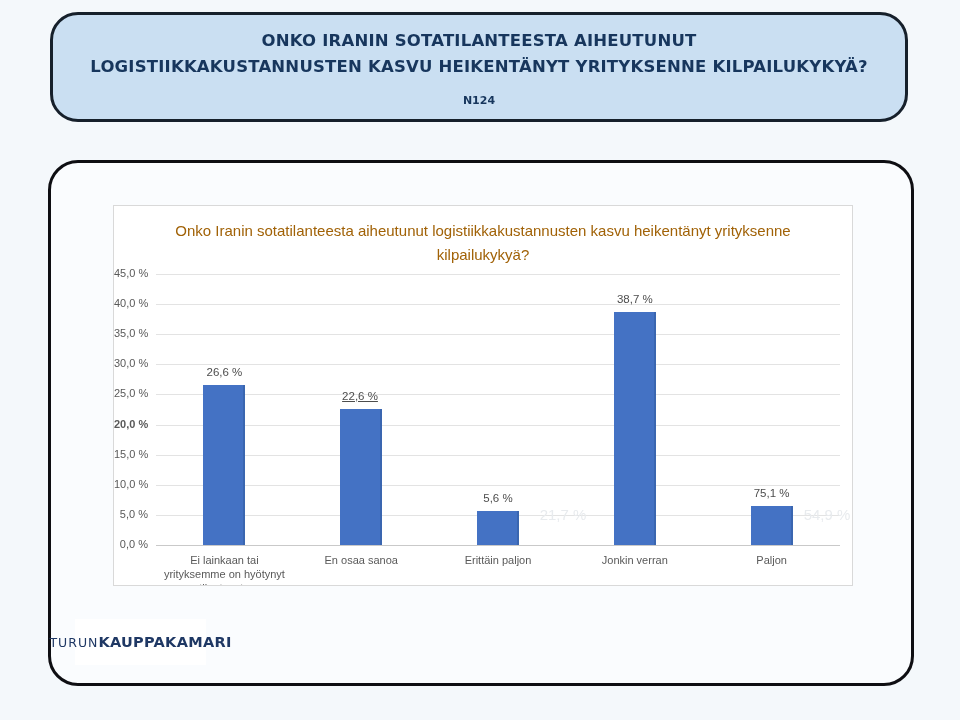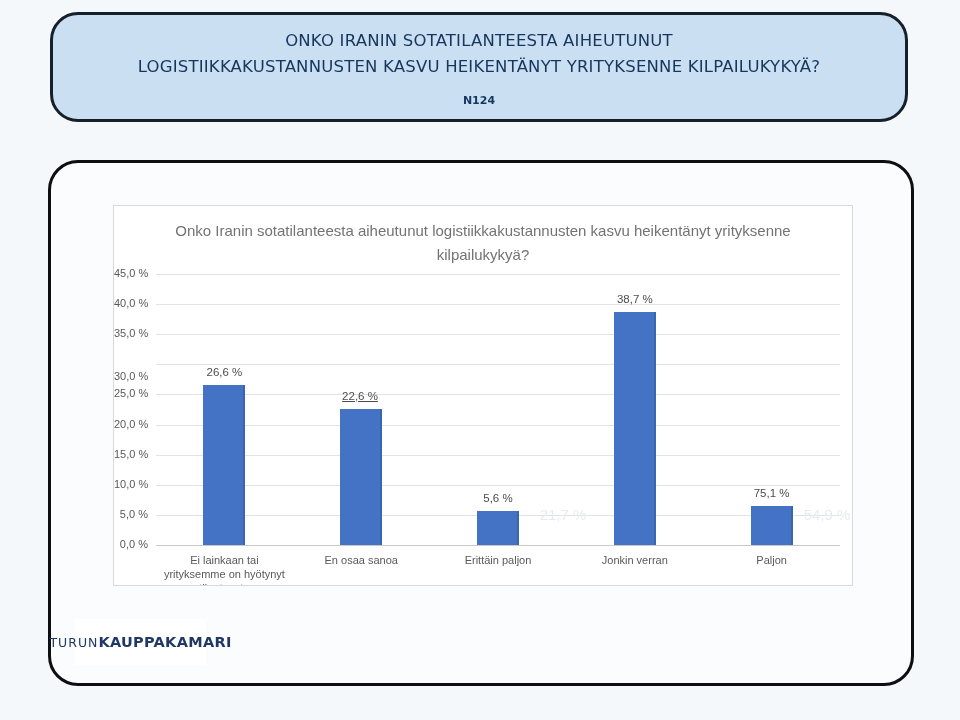--- a/index.html
+++ b/index.html
@@ -30,21 +30,21 @@
     display: flex;
     flex-direction: column;
     align-items: center;
     justify-content: center;
     text-align: center;
     font-family: "DejaVu Sans", sans-serif;
     color: #17365D;
   }
   .header-title {
     font-size: 16.5px;
-    font-weight: normal;
+    font-weight: bold;
     letter-spacing: 0.2px;
     line-height: 26px;
     white-space: nowrap;
   }
   .header-n {
     font-size: 11px;
     font-weight: bold;
     margin-top: 14px;
   }
   
@@ -72,21 +72,21 @@
     overflow: hidden;
   }
   .chart-title {
     position: absolute;
     top: 13px;
     left: 40px;
     right: 40px;
     text-align: center;
     font-size: 15px;
     line-height: 24px;
-    color: #737373;
+    color: #a16207;
   }
   .gridline {
     position: absolute;
     height: 1px;
     background: #E3E3E3;
   }
   .gridline.baseline { background: #C9C9C9; }
   .y-tick {
     position: absolute;
     text-align: right;
@@ -165,25 +165,25 @@
     <div class="chart-panel">
       <div class="chart-title">Onko Iranin sotatilanteesta aiheutunut logistiikkakustannusten kasvu heikentänyt yrityksenne kilpailukykyä?</div>
       <div id="plot"></div>
     <div class="gridline" style="left: 42px; top: 68px; width: 684px;"></div>
         <div class="y-tick" style="left: 0px; top: 61px; width: 34px;">45,0 %</div>
         <div class="gridline" style="left: 42px; top: 98.1111px; width: 684px;"></div>
         <div class="y-tick" style="left: 0px; top: 91.1111px; width: 34px;">40,0 %</div>
         <div class="gridline" style="left: 42px; top: 128.222px; width: 684px;"></div>
         <div class="y-tick" style="left: 0px; top: 121.222px; width: 34px;">35,0 %</div>
         <div class="gridline" style="left: 42px; top: 158.333px; width: 684px;"></div>
-        <div class="y-tick" style="left: 0px; top: 151.333px; width: 34px; margin-top: 13px;">30,0 %</div>
+        <div class="y-tick" style="left: 0px; top: 151.333px; width: 34px;">30,0 %</div>
         <div class="gridline" style="left: 42px; top: 188.444px; width: 684px;"></div>
         <div class="y-tick" style="left: 0px; top: 181.444px; width: 34px;">25,0 %</div>
         <div class="gridline" style="left: 42px; top: 218.556px; width: 684px;"></div>
-        <div class="y-tick" style="left: 0px; top: 211.556px; width: 34px;">20,0 %</div>
+        <div class="y-tick" style="left: 0px; top: 211.556px; width: 34px; font-weight: bold;">20,0 %</div>
         <div class="gridline" style="left: 42px; top: 248.667px; width: 684px;"></div>
         <div class="y-tick" style="left: 0px; top: 241.667px; width: 34px;">15,0 %</div>
         <div class="gridline" style="left: 42px; top: 278.778px; width: 684px;"></div>
         <div class="y-tick" style="left: 0px; top: 271.778px; width: 34px;">10,0 %</div>
         <div class="gridline" style="left: 42px; top: 308.889px; width: 684px;"></div>
         <div class="y-tick" style="left: 0px; top: 301.889px; width: 34px;">5,0 %</div>
         <div class="gridline baseline" style="left: 42px; top: 339px; width: 684px;"></div>
         <div class="y-tick" style="left: 0px; top: 332px; width: 34px;">0,0 %</div>
         <div class="ghost-label" style="left: 404px; top: 300px; width: 90px;">21,7 %</div>
         <div class="ghost-label" style="left: 668px; top: 300px; width: 90px; text-align: center;">54,9 %</div>

